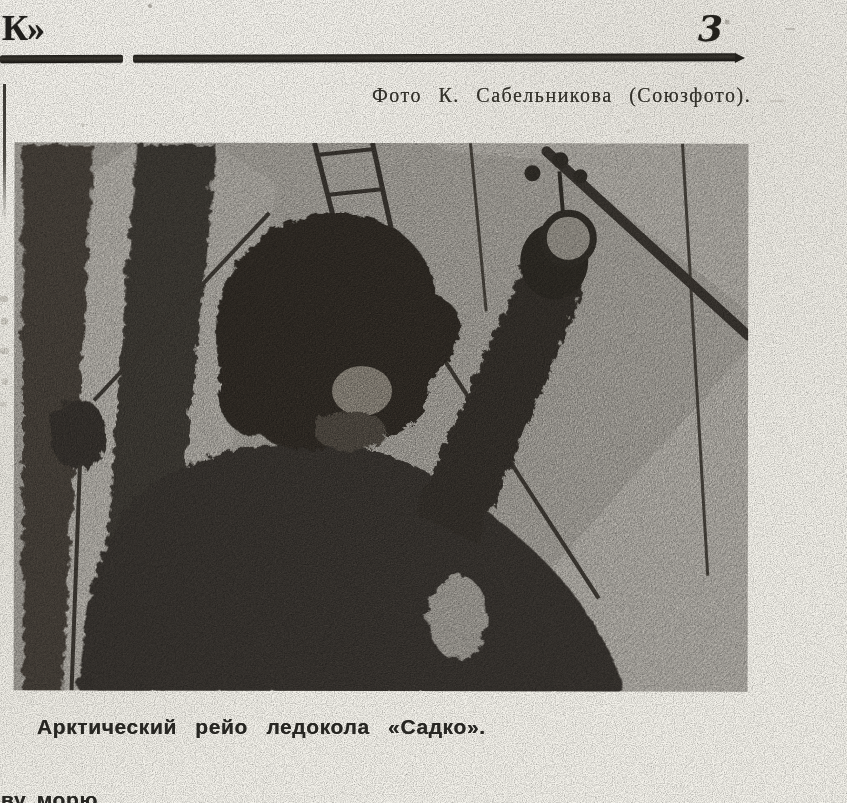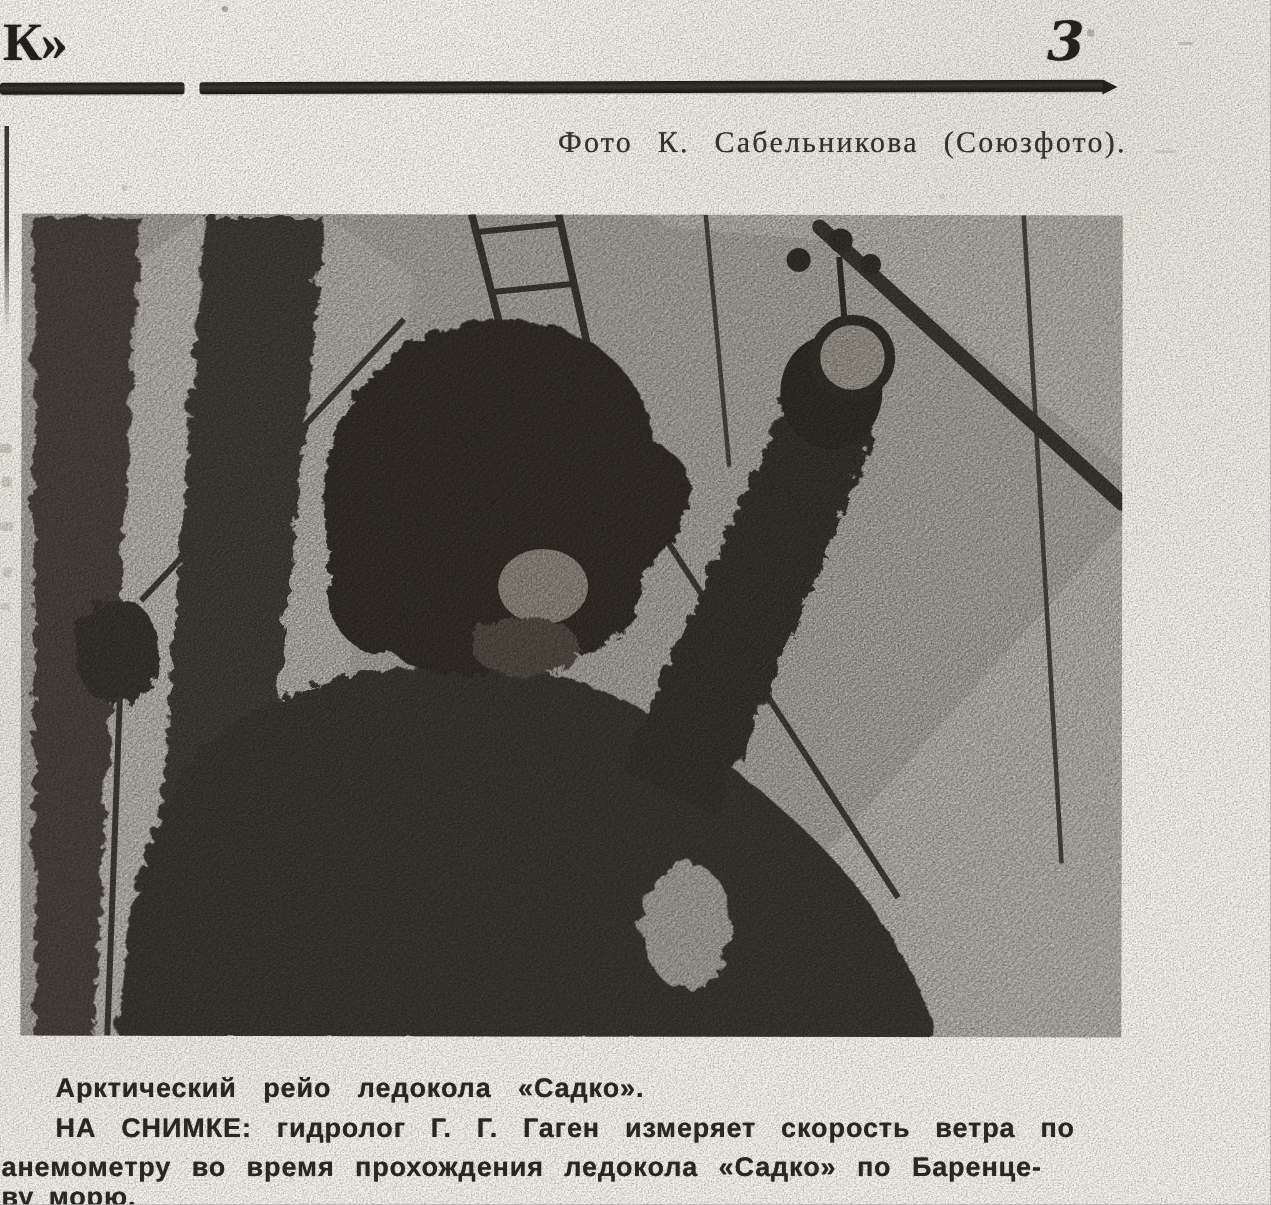--- a/index.html
+++ b/index.html
@@ -44,21 +44,21 @@
   .g1{left:0;top:296px;width:8px;height:6px;}
   .g2{left:1px;top:318px;width:7px;height:7px;opacity:.3;}
   .g3{left:0;top:348px;width:9px;height:6px;opacity:.28;}
   .g4{left:2px;top:378px;width:6px;height:7px;opacity:.25;}
   .g5{left:0;top:402px;width:7px;height:5px;opacity:.2;}
   .photo{position:absolute;left:14px;top:143px;width:734px;height:548px;margin:0;
     transform:rotate(0.1deg);}
   .photo svg{display:block;}
   .cap{
     position:absolute;margin:0;
-    font-family:"Liberation Sans", sans-serif;font-weight:700;font-size:18px;line-height:1;
+    font-family:"Liberation Sans", sans-serif;font-weight:700;font-size:21px;line-height:1;
     color:#2b2a26;white-space:nowrap;letter-spacing:0.6px;
     text-shadow:0 0 .5px rgba(43,42,38,.8);
   }
   .cap.l1{left:37px;top:716px;word-spacing:12px;}
   .cap.l2{left:37px;top:743px;word-spacing:11px;}
   .cap.l3{left:1px;top:769px;word-spacing:8px;}
   .cap.l4{left:1px;top:789px;word-spacing:4px;}
 </style>
 </head>
 <body>
@@ -140,22 +140,20 @@
       <circle cx="554" cy="95" r="25" fill="#b4afa5" stroke="#3c3831" stroke-width="7"></circle>
 
       <ellipse cx="442" cy="472" rx="30" ry="42" fill="#cfcbc3" opacity="0.9" filter="url(#rough)"></ellipse>
 
       <rect width="734" height="548" fill="url(#ht)" opacity="0.16"></rect>
       <rect width="734" height="548" filter="url(#grain)" opacity="0.32"></rect>
     </svg>
   </figure>
 
   <p class="cap l1">Арктический рейо ледокола «Садко».</p>
-  <p class="cap l2">НА СНИМКЕ: гидролог Г. Г. Гаген измеряет скорость ветра по</p>
-  <p class="cap l3">анемометру во время прохождения ледокола «Садко» по Баренце-</p>
   <p class="cap l4">ву морю.</p>
 
   <svg class="paper-noise" width="847" height="803" viewBox="0 0 847 803" xmlns="http://www.w3.org/2000/svg">
     <defs>
       <filter id="pnoise" x="0" y="0" width="100%" height="100%">
         <feTurbulence type="fractalNoise" baseFrequency="0.9" numOctaves="2" result="n"></feTurbulence>
         <feColorMatrix in="n" type="matrix" values="0 0 0 0 0  0 0 0 0 0  0 0 0 0 0  0.9 0.9 0.9 0 -1.15"></feColorMatrix>
       </filter>
     </defs>
     <rect width="847" height="803" filter="url(#pnoise)" opacity="0.35"></rect>

